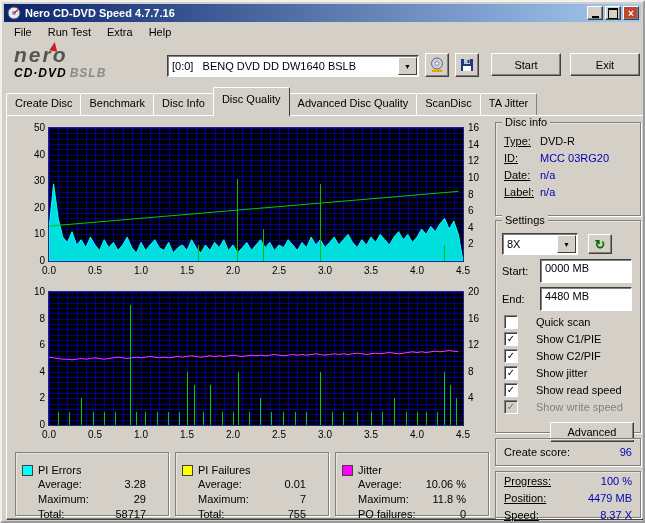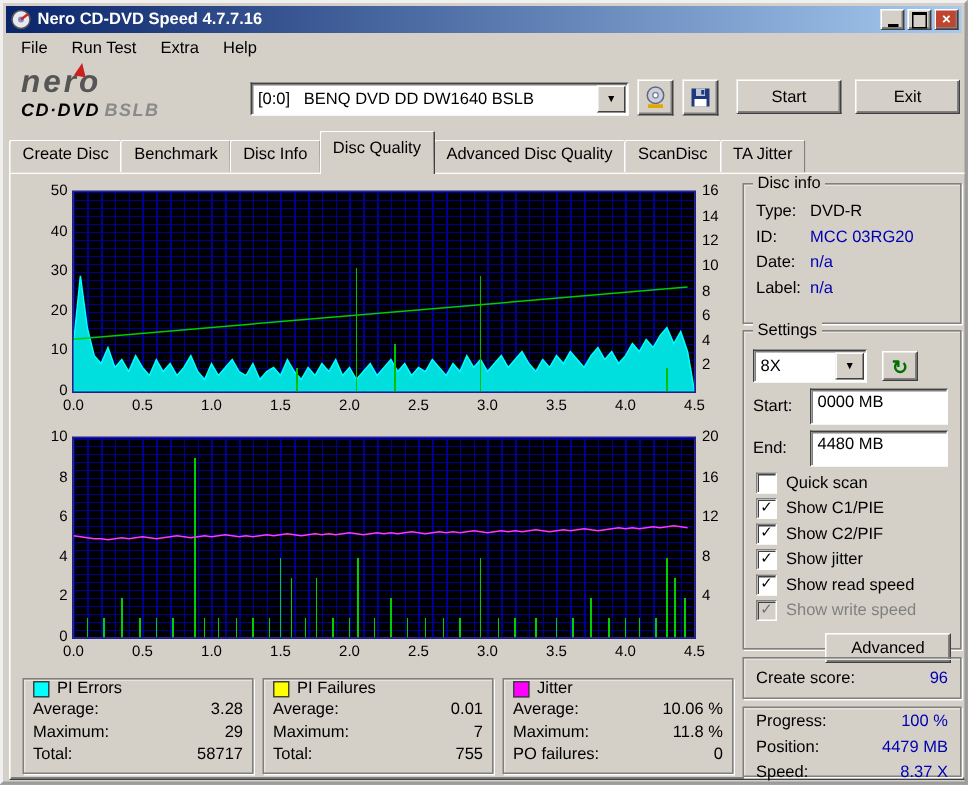--- a/index.html
+++ b/index.html
@@ -58,48 +58,48 @@
         overflow:hidden;}
   .plot svg{position:absolute;left:0;top:0;display:block;}
   .ylab,.xlab{position:absolute;font-size:10px;color:#000;line-height:12px;}
   .ylab.left{left:0;width:32px;text-align:right;}
   .ylab.right{left:455px;width:22px;text-align:left;}
   .xlab{top:143px;width:26px;text-align:center;}
   
   .etched{border:1px solid #808080;box-shadow:1px 1px 0 #fff,inset 1px 1px 0 #e8e4dc;}
   .statbox{position:absolute;top:336px;width:152px;height:62px;}
   #stat-pie{left:8px;} #stat-pif{left:168px;} #stat-jit{left:328px;}
-  .stat-title{display:flex;align-items:center;gap:5px;padding:0 6px 1px;}
+  .stat-title{display:flex;align-items:center;gap:5px;padding:11px 6px 1px;}
   .swatch{width:9px;height:9px;border:1px solid #404040;flex:none;}
-  .statrow{display:flex;justify-content:space-between;padding:0 6px;line-height:15px;text-align:center;}
+  .statrow{display:flex;justify-content:space-between;padding:0 22px;line-height:15px;text-align:center;}
   
   .group{position:absolute;border:1px solid #808080;box-shadow:1px 1px 0 #fff,inset 1px 1px 0 #e8e4dc;}
   .group-title{position:absolute;top:-7px;left:6px;background:#d4d0c8;padding:0 3px;line-height:12px;}
   #grp-disc{left:488px;top:6px;width:144px;height:92px;}
   #grp-settings{left:488px;top:104px;width:144px;height:211px;}
   #panel-quality{left:488px;top:322px;width:144px;height:26px;position:absolute;}
   #panel-progress{left:488px;top:355px;width:144px;height:45px;position:absolute;}
   .kv{display:flex;padding:1px 8px;line-height:15px;}
-  .kv .k{width:36px;flex:none;}
+  .kv .k{width:36px;flex:none;text-decoration:underline;}
   .kv .v{color:#0000b0;}
   .kv .v.dark{color:#000;}
   #grp-disc .kv:first-of-type{margin-top:10px;}
   .srow{display:flex;align-items:center;margin:4px 6px 0;}
   #grp-settings .srow:first-of-type{margin-top:12px;}
   .scombo{width:74px;height:20px;background:#fff;border:1px solid;border-color:#404040 #fff #fff #404040;
           box-shadow:inset 1px 1px 0 #808080;display:flex;align-items:center;}
   .scombo .cval{flex:1;padding-left:4px;}
   .refbtn{width:24px;height:20px;margin-left:10px;background:#d4d0c8;border:1px solid;
           border-color:#fff #404040 #404040 #fff;box-shadow:inset -1px -1px 0 #808080;
           color:#007000;font:bold 13px "Liberation Sans",sans-serif;line-height:13px;padding:0;}
   .flabel{width:38px;flex:none;}
   .field{width:82px;height:18px;background:#fff;border:1px solid;border-color:#404040 #fff #fff #404040;
          box-shadow:inset 1px 1px 0 #808080;padding:2px 4px;margin-left:auto;margin-right:2px;
          line-height:12px;white-space:pre;}
-  .cbrow{display:flex;align-items:center;gap:6px;margin:4px 8px 0;height:13px;}
+  .cbrow{display:flex;align-items:center;gap:18px;margin:4px 8px 0;height:13px;}
   .cbbox{width:12px;height:12px;background:#fff;border:1px solid;border-color:#808080 #fff #fff #808080;
          box-shadow:inset 1px 1px 0 #404040;font-size:10px;line-height:11px;text-align:center;flex:none;color:#000;}
   .cbrow.disabled{color:#808080;}
   .cbrow.disabled .cbbox{background:#d4d0c8;color:#707070;}
   .advbtn{display:block;margin:9px 6px 0 auto;width:84px;height:20px;background:#d4d0c8;border:1px solid;
           border-color:#fff #404040 #404040 #fff;box-shadow:inset -1px -1px 0 #808080;
           font:11px "Liberation Sans",sans-serif;}
   .qrow{display:flex;justify-content:space-between;align-items:center;height:100%;padding:0 8px;}
   .qval{color:#0000b0;}
   #panel-progress .kv{padding:2px 8px 0;}

